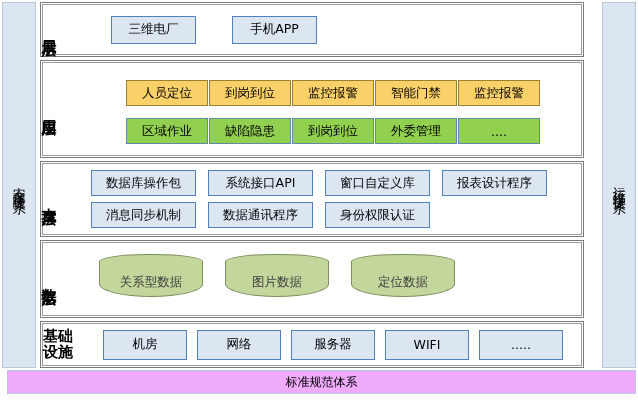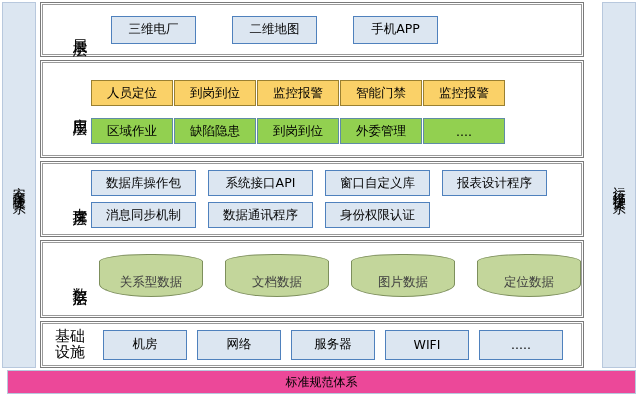--- a/index.html
+++ b/index.html
@@ -33,21 +33,21 @@
     font-size: 13px;
     letter-spacing: 3px;
     color: #000;
     line-height: 1.05;
   }
 
   
   .bottom-bar {
     position: absolute;
     left: 7px; right: 2px; top: 370px; height: 24px;
-    background: #ec4899;
+    background: #f0abfc;
     border: 1px solid #b8c8dd;
     display: flex; align-items: center; justify-content: center;
     font-size: 12px;
     color: #000;
   }
 
   
   .stack {
     position: absolute;
     left: 40px; top: 2px;
@@ -67,23 +67,23 @@
     left: 1px; right: 1px; top: 1px; bottom: 1px;
     border: 1px solid #9a9a9a;
     pointer-events: none;
   }
 
   .layer-title {
     width: 46px;
     flex: 0 0 46px;
     display: flex;
     align-items: center;
-    justify-content: flex-end;
+    justify-content: flex-start;
     font-size: 15px;
-    font-weight: normal;
+    font-weight: bold;
     color: #000;
     z-index: 2;
   }
   .layer-title span {
     writing-mode: vertical-rl;
     text-orientation: upright;
     letter-spacing: 2px;
     line-height: 1.0;
   }
   .layer-title.two-col span {
@@ -136,21 +136,21 @@
   }
 
   
   
   #layer-presentation { top: 0px;   height: 55px; }
   #layer-presentation .node { width: 85px; height: 28px; }
   #layer-presentation .row { gap: 36px; height: 28px; padding-left: 20px; }
 
   
   #layer-application { top: 58px;  height: 98px; }
-  #layer-application .row { gap: 1px; }
+  #layer-application .row { gap: 1px; justify-content: center; }
   #layer-application .node { width: 82px; }
 
   
   #layer-support { top: 159px; height: 76px; }
   #layer-support .row { gap: 12px; align-items: flex-end; }
   #layer-support .node { width: 105px; }
 
   
   #layer-data { top: 238px; height: 78px; }
   #layer-data .row { gap: 22px; height: 54px; padding-left: 8px; }
@@ -214,21 +214,20 @@
   <div class="stack">
 
     <div class="layer" id="layer-presentation">
       <div class="layer-inner"></div>
       <div class="layer-title">
         <span>展示层</span>
       </div>
       <div class="layer-body">
         <div class="row">
           <div class="node blue">三维电厂</div>
-          <div class="node blue">二维地图</div>
           <div class="node blue">手机APP</div>
         </div>
       </div>
     </div>
 
     <div class="layer" id="layer-application">
       <div class="layer-inner"></div>
       <div class="layer-title">
         <span>应用层</span>
       </div>
@@ -274,25 +273,20 @@
       <div class="layer-inner"></div>
       <div class="layer-title">
         <span>数据层</span>
       </div>
       <div class="layer-body">
         <div class="row">
           <div class="cyl">
             <div class="top"></div>
             <div class="body"></div>
             <div class="cyl-label">关系型数据</div>
-          </div>
-          <div class="cyl">
-            <div class="top"></div>
-            <div class="body"></div>
-            <div class="cyl-label">文档数据</div>
           </div>
           <div class="cyl">
             <div class="top"></div>
             <div class="body"></div>
             <div class="cyl-label">图片数据</div>
           </div>
           <div class="cyl">
             <div class="top"></div>
             <div class="body"></div>
             <div class="cyl-label">定位数据</div>

